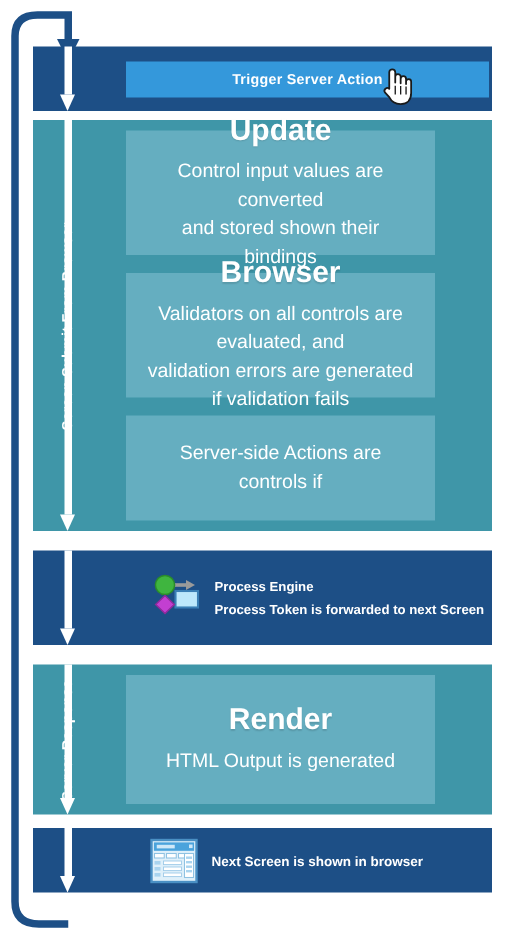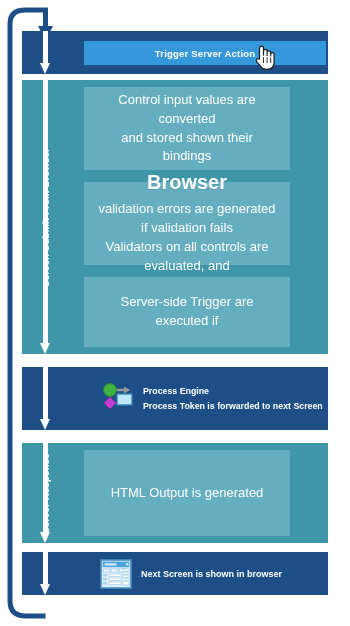--- a/index.html
+++ b/index.html
@@ -217,32 +217,33 @@
   </div>
   <div class="side-label" style="top:80px; height:274px;">
     <span>Screen Submit From Browser</span>
   </div>
   <div class="arrow" style="top:80px; height:274px;">
     <div class="shaft"></div>
     <div class="head"></div>
   </div>
 
   <div class="card" style="left:84px; top:87px; width:206px; height:83px;">
+    <div class="t">Update</div>
     <div class="d">Control input values are converted</div>
     <div class="d">and stored shown their bindings</div>
   </div>
 
   <div class="card" style="left:84px; top:182px; width:206px; height:83px;">
     <div class="t">Browser</div>
+    <div class="d">Validators on all controls are evaluated, and</div>
     <div class="d">validation errors are generated if validation fails</div>
-    <div class="d">Validators on all controls are evaluated, and</div>
   </div>
 
   <div class="card" style="left:84px; top:277px; width:206px; height:70px;">
-    <div class="d">Server-side Trigger are executed if</div>
+    <div class="d">Server-side Actions are controls if</div>
   </div>
 
   <div class="band navy" style="top:367px; height:63px;">
     <div class="chan"></div>
     <div class="body iconrow">
       <svg width="34" height="34" viewBox="0 0 34 34" xmlns="http://www.w3.org/2000/svg">
         <path d="M15 8 H25" stroke="#9a9a9a" stroke-width="2.4" fill="none"></path>
         <polygon points="24,4.6 30,8 24,11.4" fill="#9a9a9a"></polygon>
         <rect x="17" y="12" width="15" height="11" fill="#bde8fb" stroke="#3a7fb5" stroke-width="1.4"></rect>
         <circle cx="10" cy="8" r="6.4" fill="#3fb53f" stroke="#2a8c2a" stroke-width="1"></circle>
@@ -265,20 +266,21 @@
   </div>
   <div class="side-label" style="top:443px; height:100px;">
     <span>Server Response</span>
   </div>
   <div class="arrow" style="top:443px; height:100px;">
     <div class="shaft"></div>
     <div class="head"></div>
   </div>
 
   <div class="card" style="left:84px; top:450px; width:206px; height:86px;">
+    <div class="t">Render</div>
     <div class="d">HTML Output is generated</div>
   </div>
 
   <div class="band navy" style="top:552px; height:43px;justify-content:flex-end;">
     <div class="chan"></div>
     <div class="body iconrow">
       <svg width="32" height="32" viewBox="0 0 32 32" xmlns="http://www.w3.org/2000/svg">
         <rect x="1" y="2" width="30" height="28" fill="#dff0fa" stroke="#4a90c4" stroke-width="1.6"></rect>
         <rect x="2.6" y="3.6" width="26.8" height="5.6" fill="#4aa3dc"></rect>
         <rect x="4.5" y="5.2" width="12" height="2.4" fill="#cfe8f8"></rect>

